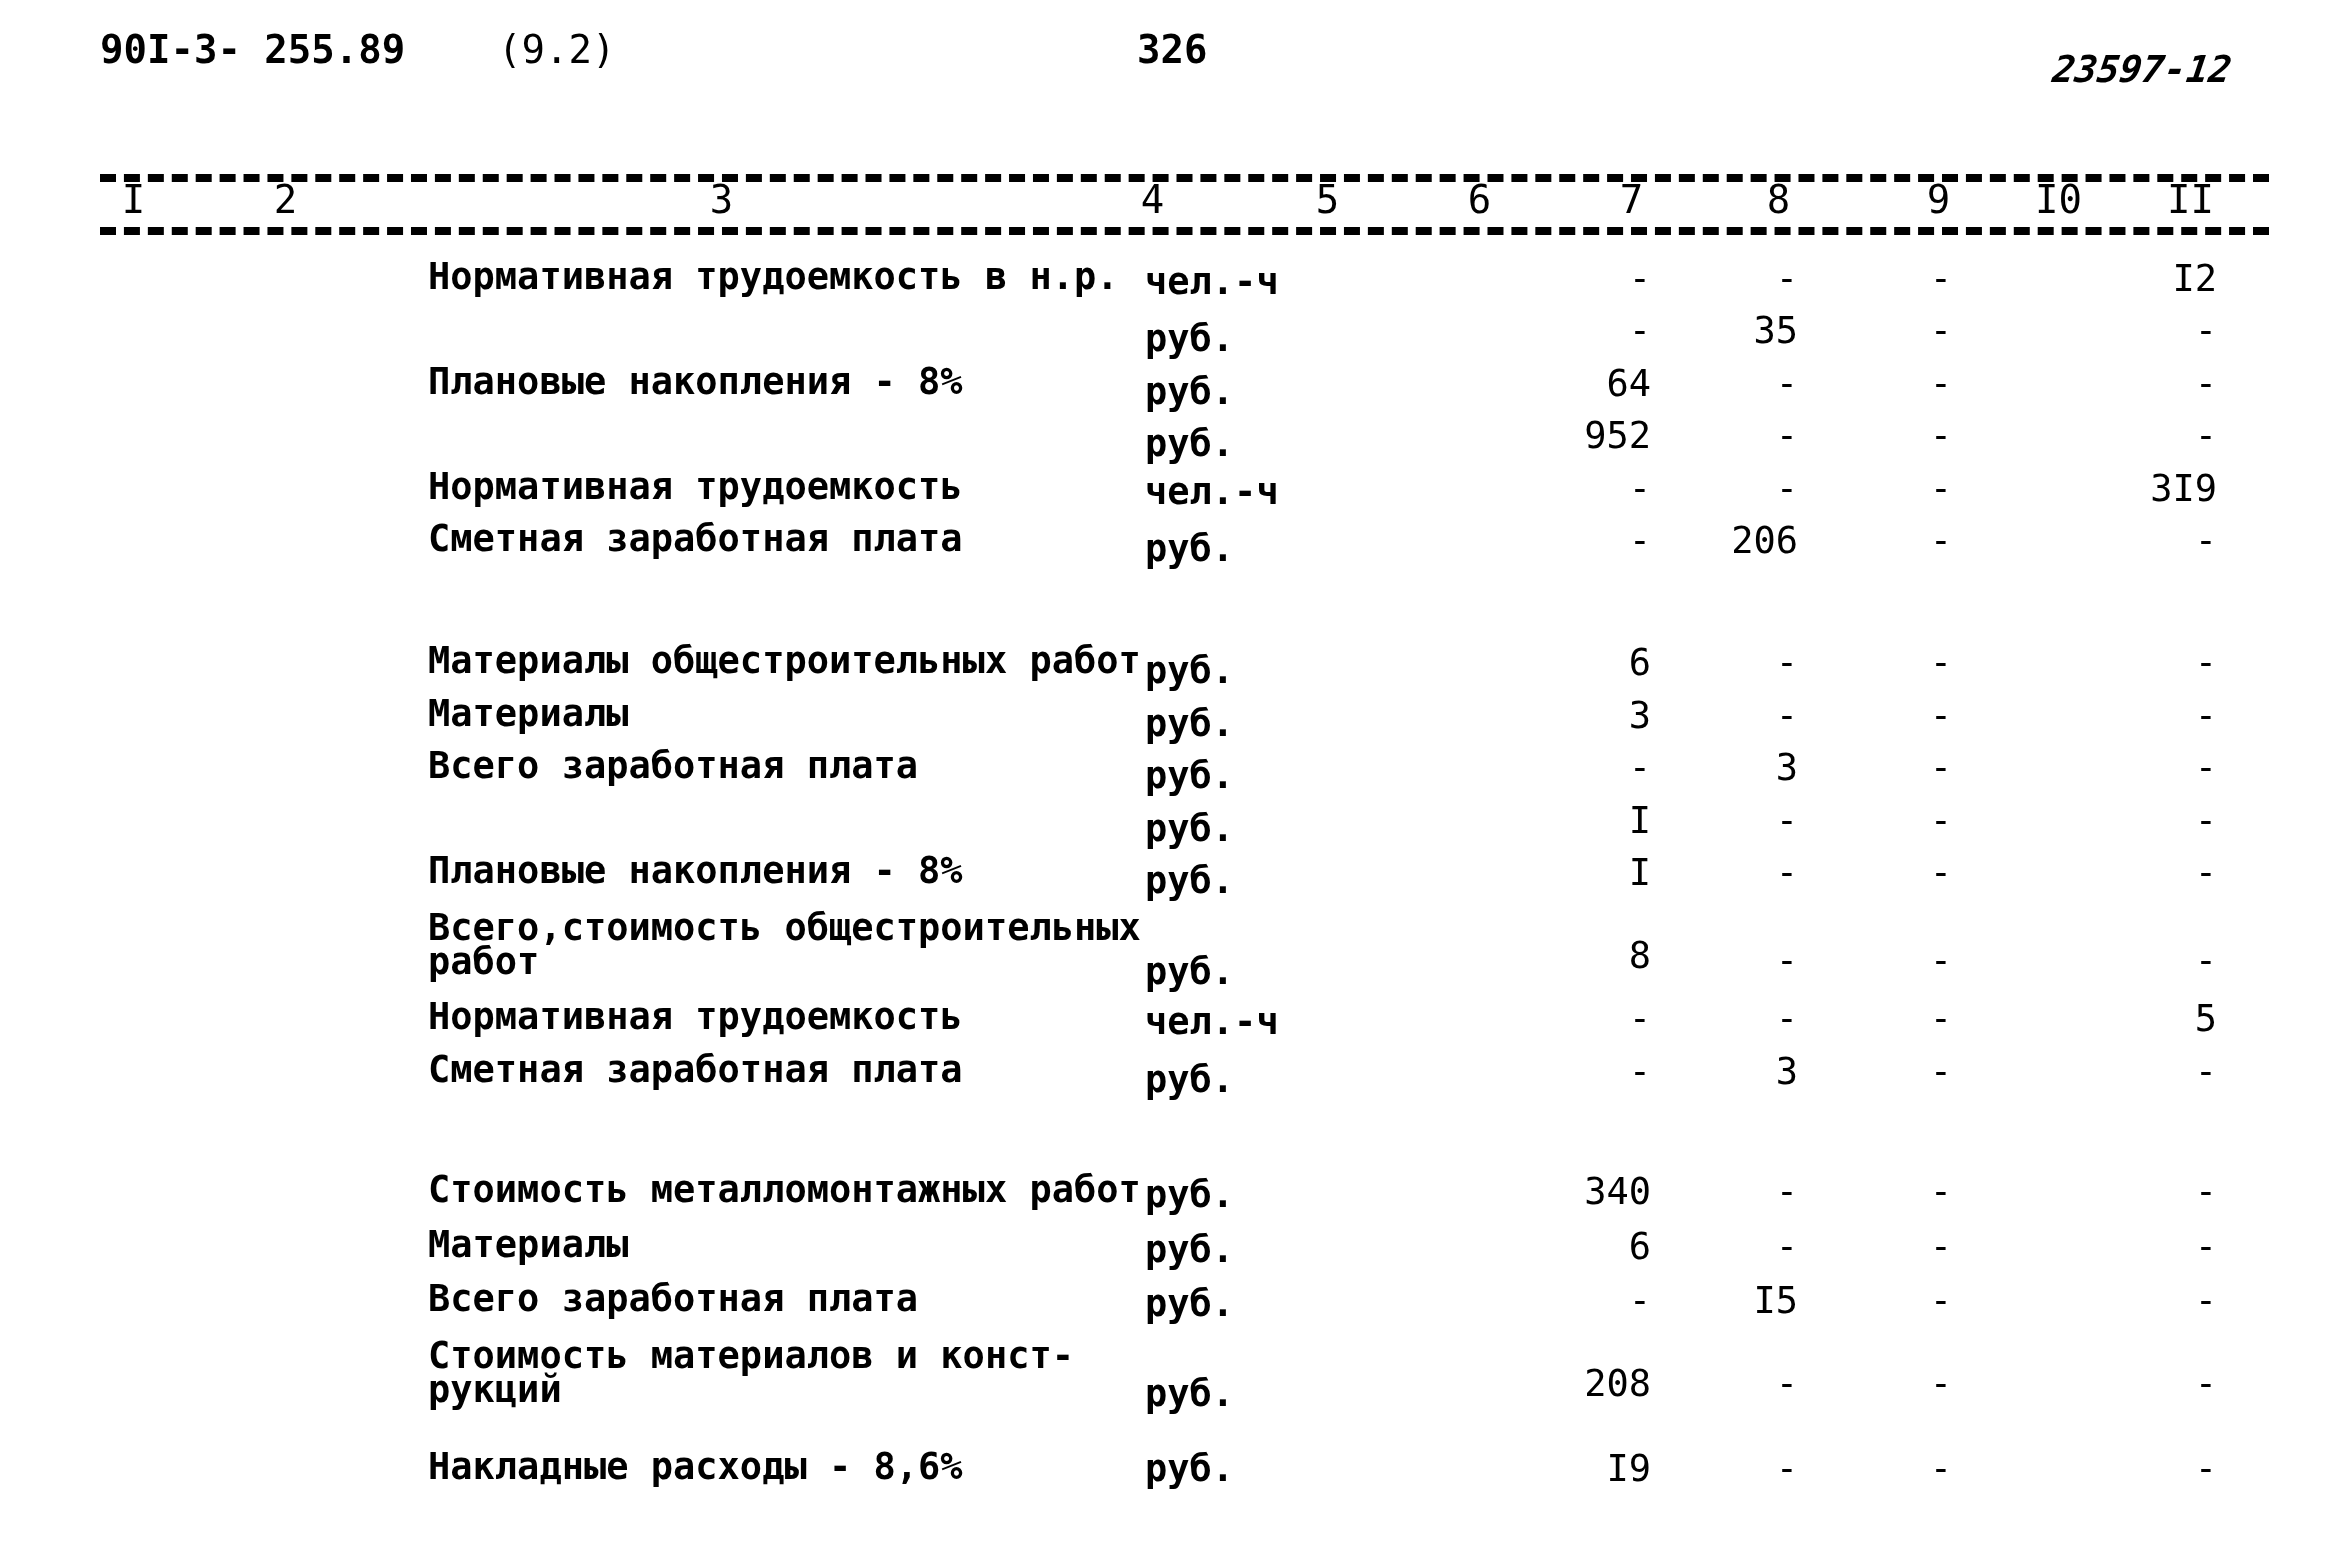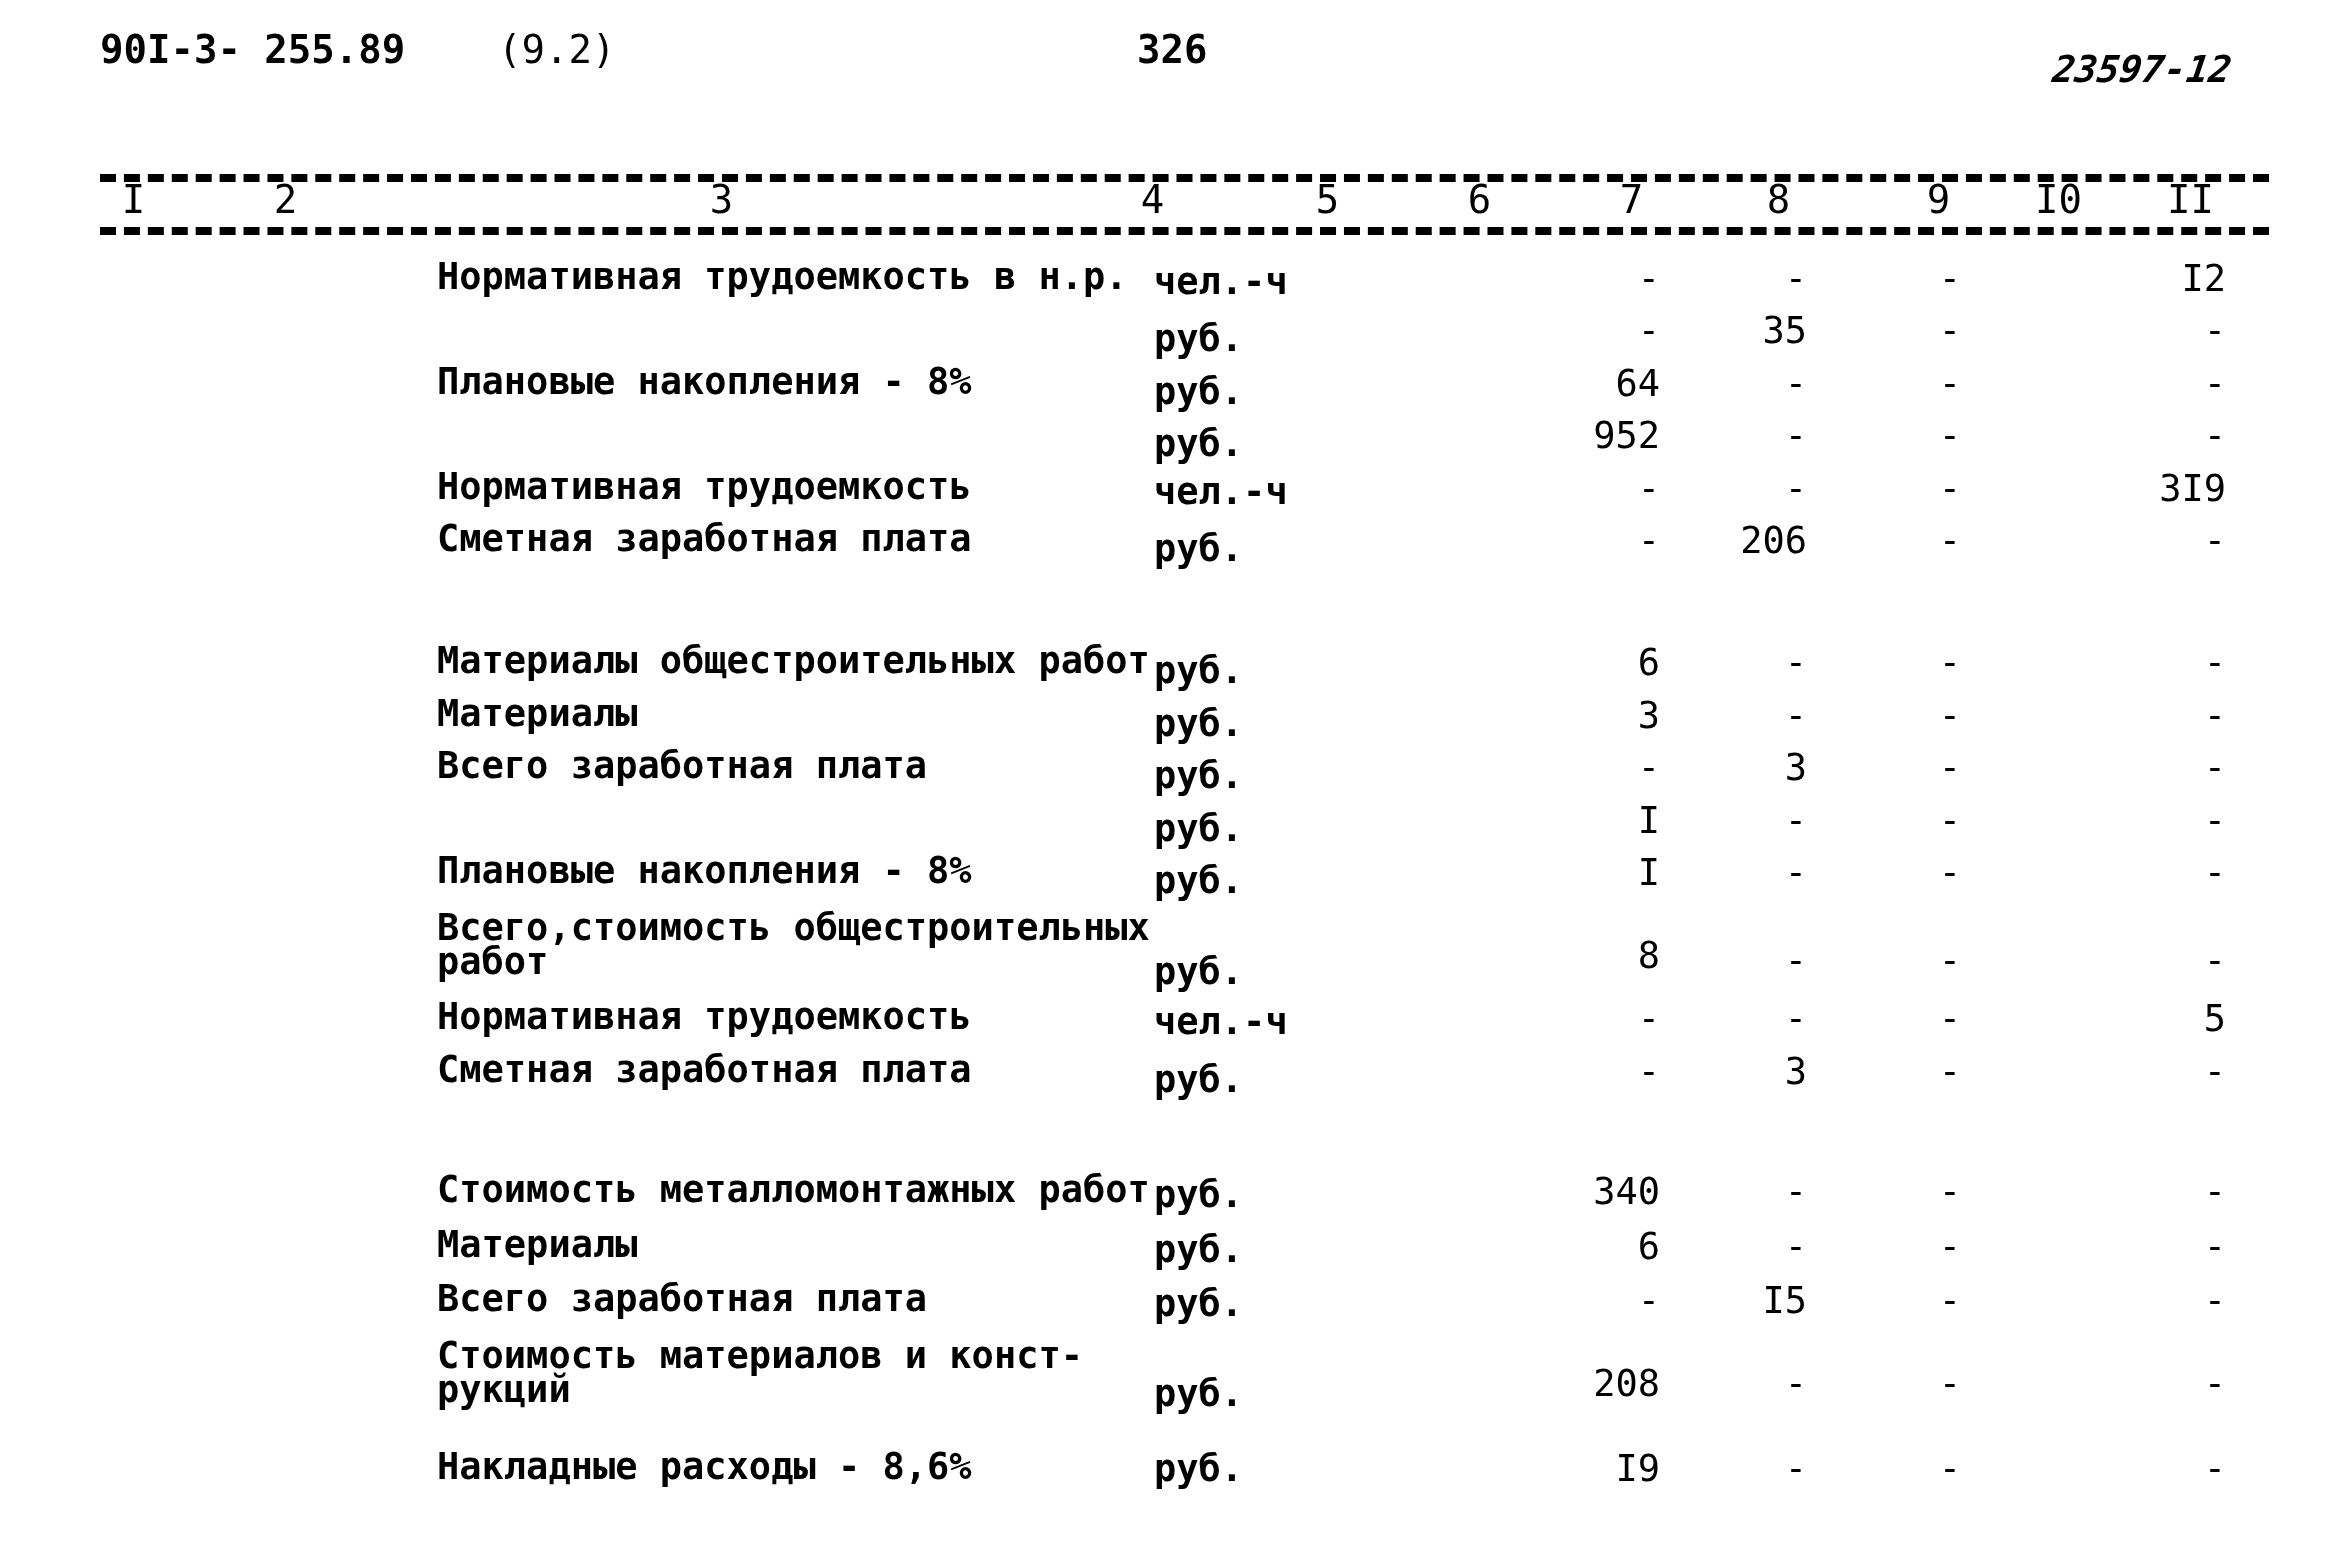--- a/index.html
+++ b/index.html
@@ -4,21 +4,21 @@
 <style>
   html, body { margin:0; padding:0; background:#ffffff; }
   body { width:2342px; height:1561px; position:relative; overflow:hidden;
          font-family:"DejaVu Sans Mono","Liberation Mono",monospace; color:#000; }
   .abs { position:absolute; white-space:nowrap; }
   .hdr { font-size:39px; font-weight:bold; top:27px; }
   .stamp { font-size:37px; font-style:italic; font-weight:bold; top:48px; transform:skewX(-8deg); }
   .dash-line { position:absolute; left:100px; width:2169px; height:0;
                border-top:8.6px dashed #000; }
   .colnum { font-size:39px; top:177px; width:93px; text-align:center; }
-  .row { position:absolute; left:17px; width:2317px; height:47px; }
+  .row { position:absolute; left:8px; width:2317px; height:47px; }
   .lbl { position:absolute; left:420px; font-size:37px; font-weight:bold; line-height:34px; white-space:pre; }
   .unit { position:absolute; left:1137px; font-size:37px; font-weight:bold; }
   .val { position:absolute; font-size:37px; text-align:right; width:156px; }
   .c7 { left:1487px; } .c8 { left:1634px; } .c9 { left:1788px; } .c11 { left:2053px; }
 </style>
 </head>
 <body>
 
 <div class="abs hdr" style="left:100px;">90I-3- 255.89</div>
 <div class="abs hdr" style="left:498px; font-weight:normal;text-align:center;">(9.2)</div>

